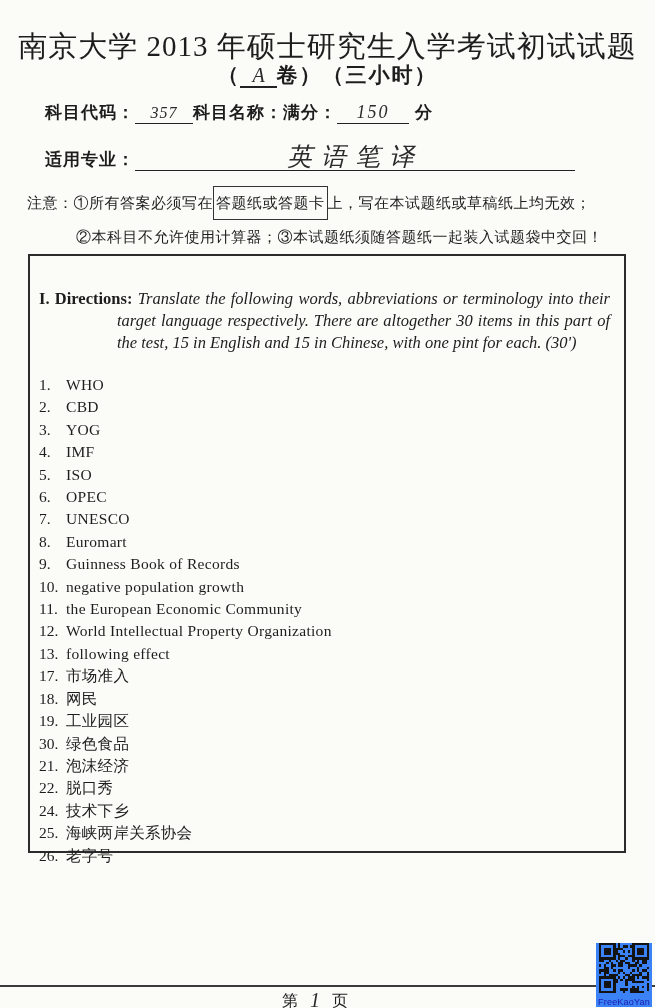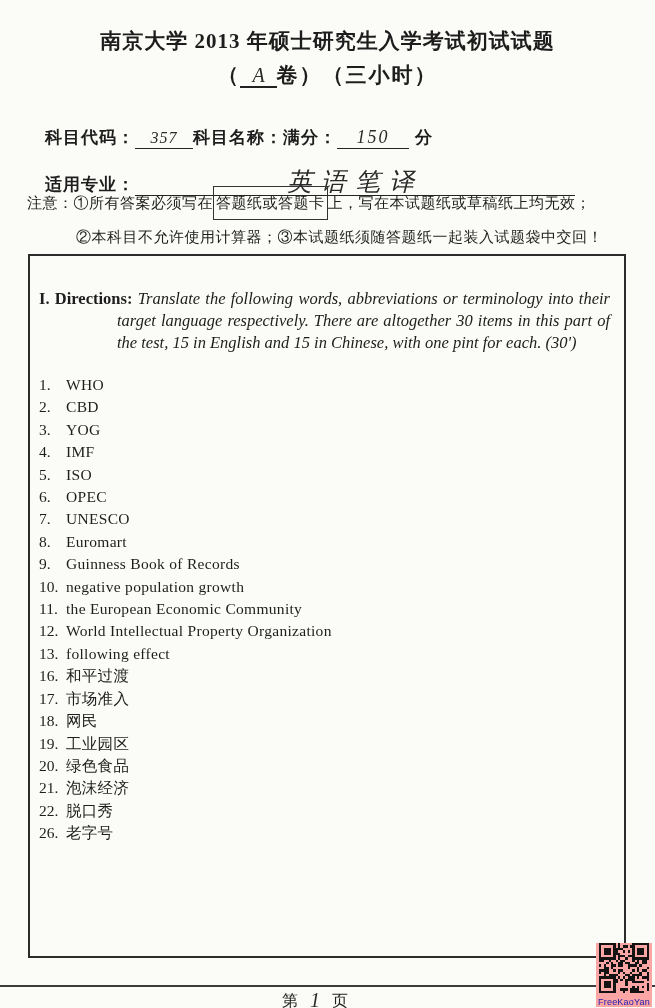--- a/index.html
+++ b/index.html
@@ -8,36 +8,36 @@
     background:#e9e9e9;
     font-family:"Liberation Serif",serif;
   }
   .page{
     position:relative;width:655px;height:1008px;overflow:hidden;
     background:#fbfbf7;color:#1d1d1d;
   }
   
   .title1{
     position:absolute;top:27px;left:0;width:100%;
-    text-align:center;font-size:21px;font-weight:bold;letter-spacing:1px;
+    text-align:center;font-size:29px;font-weight:normal;letter-spacing:1px;
   }
   .title2{
     position:absolute;top:61px;left:0;width:100%;
     text-align:center;font-size:21px;font-weight:bold;letter-spacing:2px;
   }
   .hw{font-family:cursive;font-style:italic;color:#2a2a2a;font-weight:normal;}
   .hw-a{
     display:inline-block;font-size:20px;line-height:22px;
     border-bottom:2px solid #222;padding:0 12px;letter-spacing:0;
   }
   
   .meta-row{
     position:absolute;left:45px;display:flex;align-items:flex-end;
     font-family:"Liberation Sans",sans-serif;font-weight:bold;
-    font-size:17px;letter-spacing:1px;white-space:nowrap;margin-top:25px;
+    font-size:17px;letter-spacing:1px;white-space:nowrap;
   }
   .meta-row1{top:101px;}
   .meta-row2{top:146px;}
   .blank{
     display:inline-block;border-bottom:1.6px solid #222;
     text-align:center;vertical-align:bottom;
   }
   .blank-code{width:58px;}
   .blank-name{width:178px;}
   .blank-score{width:72px;margin-right:6px;}
@@ -51,21 +51,21 @@
     position:absolute;top:194px;left:27px;width:610px;
     font-size:15px;letter-spacing:.5px;
   }
   .notice2{
     position:absolute;top:228px;left:76px;width:570px;
     font-size:15px;letter-spacing:.5px;
   }
   .boxed{border:1px solid #333;padding:8px 2px;}
   
   .main-box{
-    position:absolute;left:28px;top:254px;width:598px;height:704px;
+    position:absolute;left:28px;top:254px;width:598px;height:599px;
     border:2px solid #2c2c2c;box-sizing:border-box;
   }
   .directions{
     margin:32px 14px 0 9px;
     font-size:16.5px;line-height:22px;text-align:justify;
     padding-left:78px;text-indent:-78px;
   }
   .directions .dir-head{font-weight:bold;font-style:normal;}
   .directions .dir-body{font-style:italic;}
   .items{margin:20px 0 0 9px;}
@@ -78,21 +78,21 @@
     background:#3c3c3c;
   }
   .page-num{
     position:absolute;top:991px;left:255px;width:120px;
     font-size:16px;display:flex;justify-content:center;gap:12px;
     align-items:flex-start;
   }
   .page-num .hw-pagenum{font-size:20px;line-height:18px;}
   .qr-wrap{
     position:absolute;top:943px;right:3px;width:56px;
-    text-align:center;background:#fca5a5;
+    text-align:center;background:#3b82f6;
   }
   .qr-label{
     font-family:"Liberation Sans",sans-serif;
     font-size:9px;line-height:10px;letter-spacing:.2px;
     color:#1c1cae;white-space:nowrap;
   }
 </style>
 </head>
 <body>
 
@@ -167,46 +167,50 @@
         </div>
         <div class="item-row">
           <span class="item-num">12.</span>
           <span class="item-text">World Intellectual Property Organization</span>
         </div>
         <div class="item-row">
           <span class="item-num">13.</span>
           <span class="item-text">following effect</span>
         </div>
         <div class="item-row">
-          <span class="item-num">16.</span>
-          <span class="item-text">和平过渡</span>
-        </div>
-        <div class="item-row">
           <span class="item-num">17.</span>
           <span class="item-text">市场准入</span>
         </div>
         <div class="item-row">
           <span class="item-num">18.</span>
           <span class="item-text">网民</span>
         </div>
         <div class="item-row">
           <span class="item-num">19.</span>
           <span class="item-text">工业园区</span>
         </div>
         <div class="item-row">
-          <span class="item-num">20.</span>
+          <span class="item-num">30.</span>
           <span class="item-text">绿色食品</span>
         </div>
         <div class="item-row">
           <span class="item-num">21.</span>
           <span class="item-text">泡沫经济</span>
         </div>
         <div class="item-row">
           <span class="item-num">22.</span>
           <span class="item-text">脱口秀</span>
+        </div>
+        <div class="item-row">
+          <span class="item-num">24.</span>
+          <span class="item-text">技术下乡</span>
+        </div>
+        <div class="item-row">
+          <span class="item-num">25.</span>
+          <span class="item-text">海峡两岸关系协会</span>
         </div>
         <div class="item-row">
           <span class="item-num">26.</span>
           <span class="item-text">老字号</span>
         </div>
       </div>
   </div>
 
   <div class="footer-rule"></div>
   <div class="page-num">

